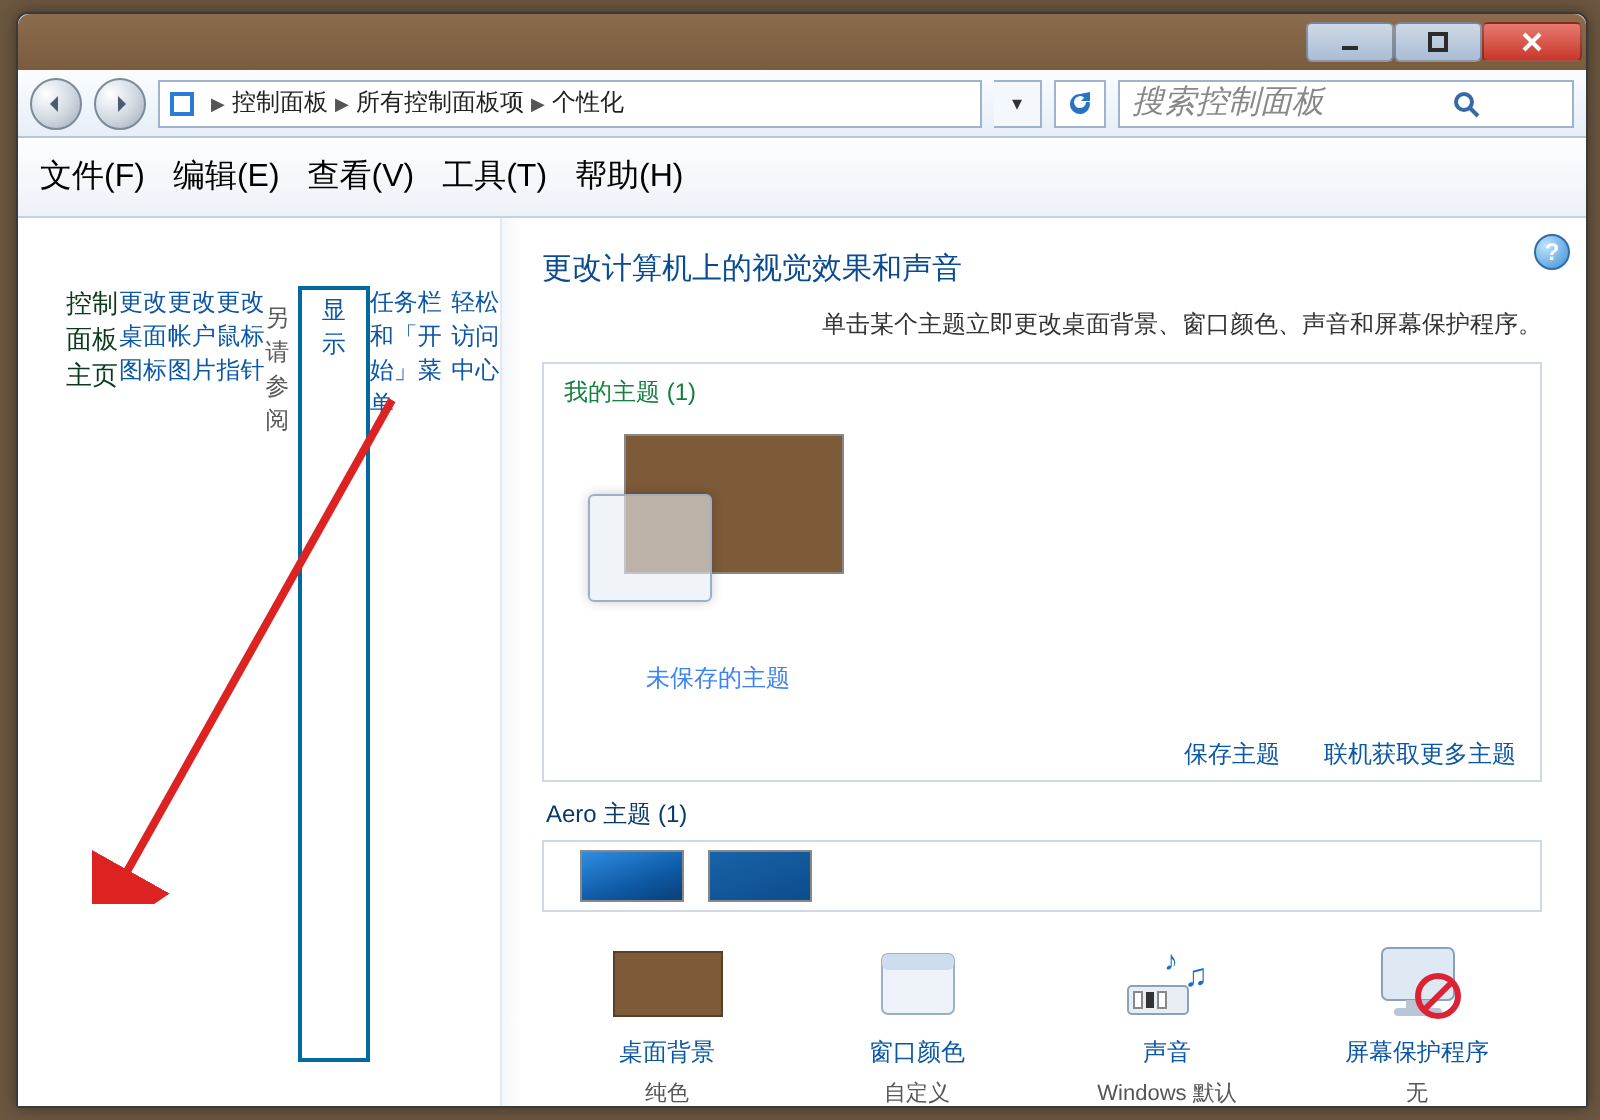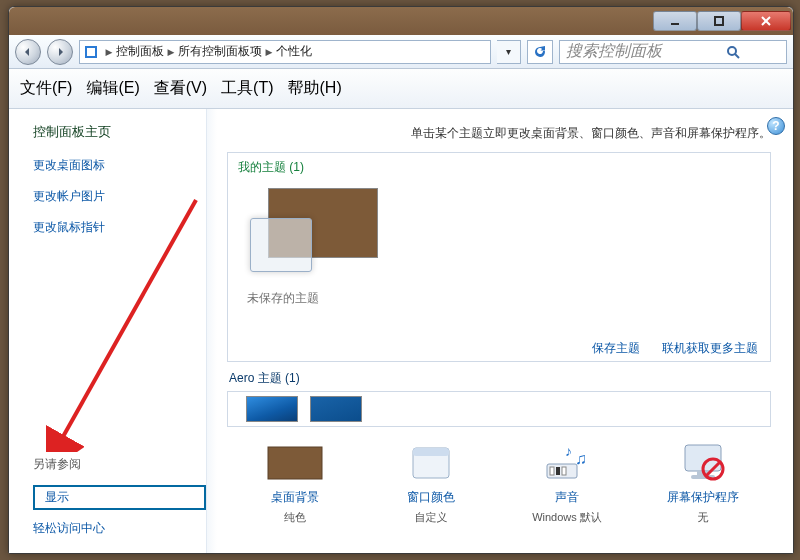--- a/index.html
+++ b/index.html
@@ -28,38 +28,38 @@
   .searchbar{width:228px;height:24px;border:1px solid #9fb4cc;background:#fff;display:flex;align-items:center;}
   .searchbar span{flex:1;padding-left:6px;font-size:16px;color:#888;font-style:italic;}
   .magn{width:26px;display:flex;align-items:center;justify-content:center;}
 
   
   .menubar{height:40px;background:linear-gradient(#fdfefe,#edf2f8);border-bottom:1px solid #c7d2df;display:flex;align-items:center;padding:0 4px;font-size:16px;}
   .menuitem{padding:0 7px;display:flex;align-items:center;gap:2px;}
 
   
   .body{flex:1;display:flex;min-height:0;}
-  .sidepane{width:198px;background:#fff;border-right:1px solid #e1e9f2;padding:14px 0 12px 24px;display:flex;flex-direction:column;font-size:12px;}
+  .sidepane{width:242px;background:#fff;border-right:1px solid #e1e9f2;padding:34px 0 12px 24px;display:flex;font-size:12px;}
   .sidehead{font-size:13px;color:#0a3a1a;margin-bottom:16px;}
   .sidelink{color:#0b57a6;margin-bottom:14px;cursor:pointer;}
   .sidegap{flex:1;}
   .seealso{color:#5a5a5a;margin:8px 0 12px;}
   .displaylink{display:inline-block;color:#0b57a6;border:2px solid #0369a1;padding:2px 10px;margin-bottom:10px;}
 
   .main{flex:1;position:relative;padding:16px 22px 8px 20px;font-size:12px;color:#222; background: linear-gradient(to right, #f3f7fb 0, #fff 10px);}
   .helpbtn{position:absolute;right:8px;top:8px;width:18px;height:18px;border-radius:50%;background:radial-gradient(circle at 30% 30%,#bfe4ff,#3d8fd6);color:#fff;font-weight:bold;font-size:12px;display:flex;align-items:center;justify-content:center;border:1px solid #2f6ea8;}
   .h1{color:#0a4b90;font-size:15px;margin-bottom:10px;}
   .sub{margin-bottom:10px;color:#333;text-align:right;}
   .panel{border:1px solid #cfd9e6;height:210px;margin-bottom:4px;position:relative;background:#fff;}
   .panellabel{font-size:12px;color:#15803d;padding:6px 10px 2px;}
   .themebox{position:absolute;left:18px;top:28px;width:138px;height:148px;border:1px solid transparent;}
   .thumbwrap{width:130px;height:100px;position:relative;margin:0 auto;}
   .thumbA{position:absolute;left:18px;top:6px;width:110px;height:70px;background:#7d5a38;border:1px solid #888;}
   .thumbB{position:absolute;left:0;top:36px;width:62px;height:54px;background:rgba(230,236,243,.6);border:1px solid #9bb0c8;border-radius:3px;box-shadow:0 0 6px rgba(0,0,0,.2);}
-  .thumbcap{text-align:left;margin-top:8px;color:#737373;}
+  .thumbcap{text-align:center;margin-top:20px;color:#3b82f6;}
   .panelfoot{position:absolute;right:12px;bottom:4px;display:flex;gap:22px;}
   .panelfoot a{color:#0b57a6;cursor:pointer;}
 
   .aerotitle{color:#0a3a6a;margin:8px 0 4px 2px;}
   .aerostrip{border:1px solid #cfd9e6;height:36px;display:flex;align-items:center;padding-left:18px;gap:12px;background:#fff;}
   .aerothumb{width:52px;height:26px;background:linear-gradient(160deg,#2f8de0 0%,#0e5aa6 60%,#0a3f78 100%);border:1px solid #888;position:relative;}
   .aerothumb2{width:52px;height:26px;background:linear-gradient(160deg,#1963a8 0%,#0b4d8c 100%);border:1px solid #888;}
 
   .bottomrow{display:flex;justify-content:space-around;margin-top:14px;}
   .bitem{display:flex;flex-direction:column;align-items:center;gap:4px;width:120px;}
@@ -148,25 +148,27 @@
   <div class="body">
 
     <div class="sidepane">
       <div class="sidehead">控制面板主页</div>
       <div class="sidelink">更改桌面图标</div>
       <div class="sidelink">更改帐户图片</div>
       <div class="sidelink">更改鼠标指针</div>
       <div class="sidegap"></div>
       <div class="seealso">另请参阅</div>
       <div class="displaylink">显示</div>
+      <div class="sidelink">任务栏和「开始」菜单</div>
       <div class="sidelink" style="margin-bottom:4px">轻松访问中心</div>
     </div>
 
     <div class="main">
       <div class="helpbtn">?</div>
+      <div class="h1">更改计算机上的视觉效果和声音</div>
       <div class="sub">单击某个主题立即更改桌面背景、窗口颜色、声音和屏幕保护程序。</div>
 
       <div class="panel">
         <div class="panellabel">我的主题 (1)</div>
         <div class="themebox">
           <div class="thumbwrap">
             <div class="thumbA"></div>
             <div class="thumbB"></div>
           </div>
           <div class="thumbcap">未保存的主题</div>

